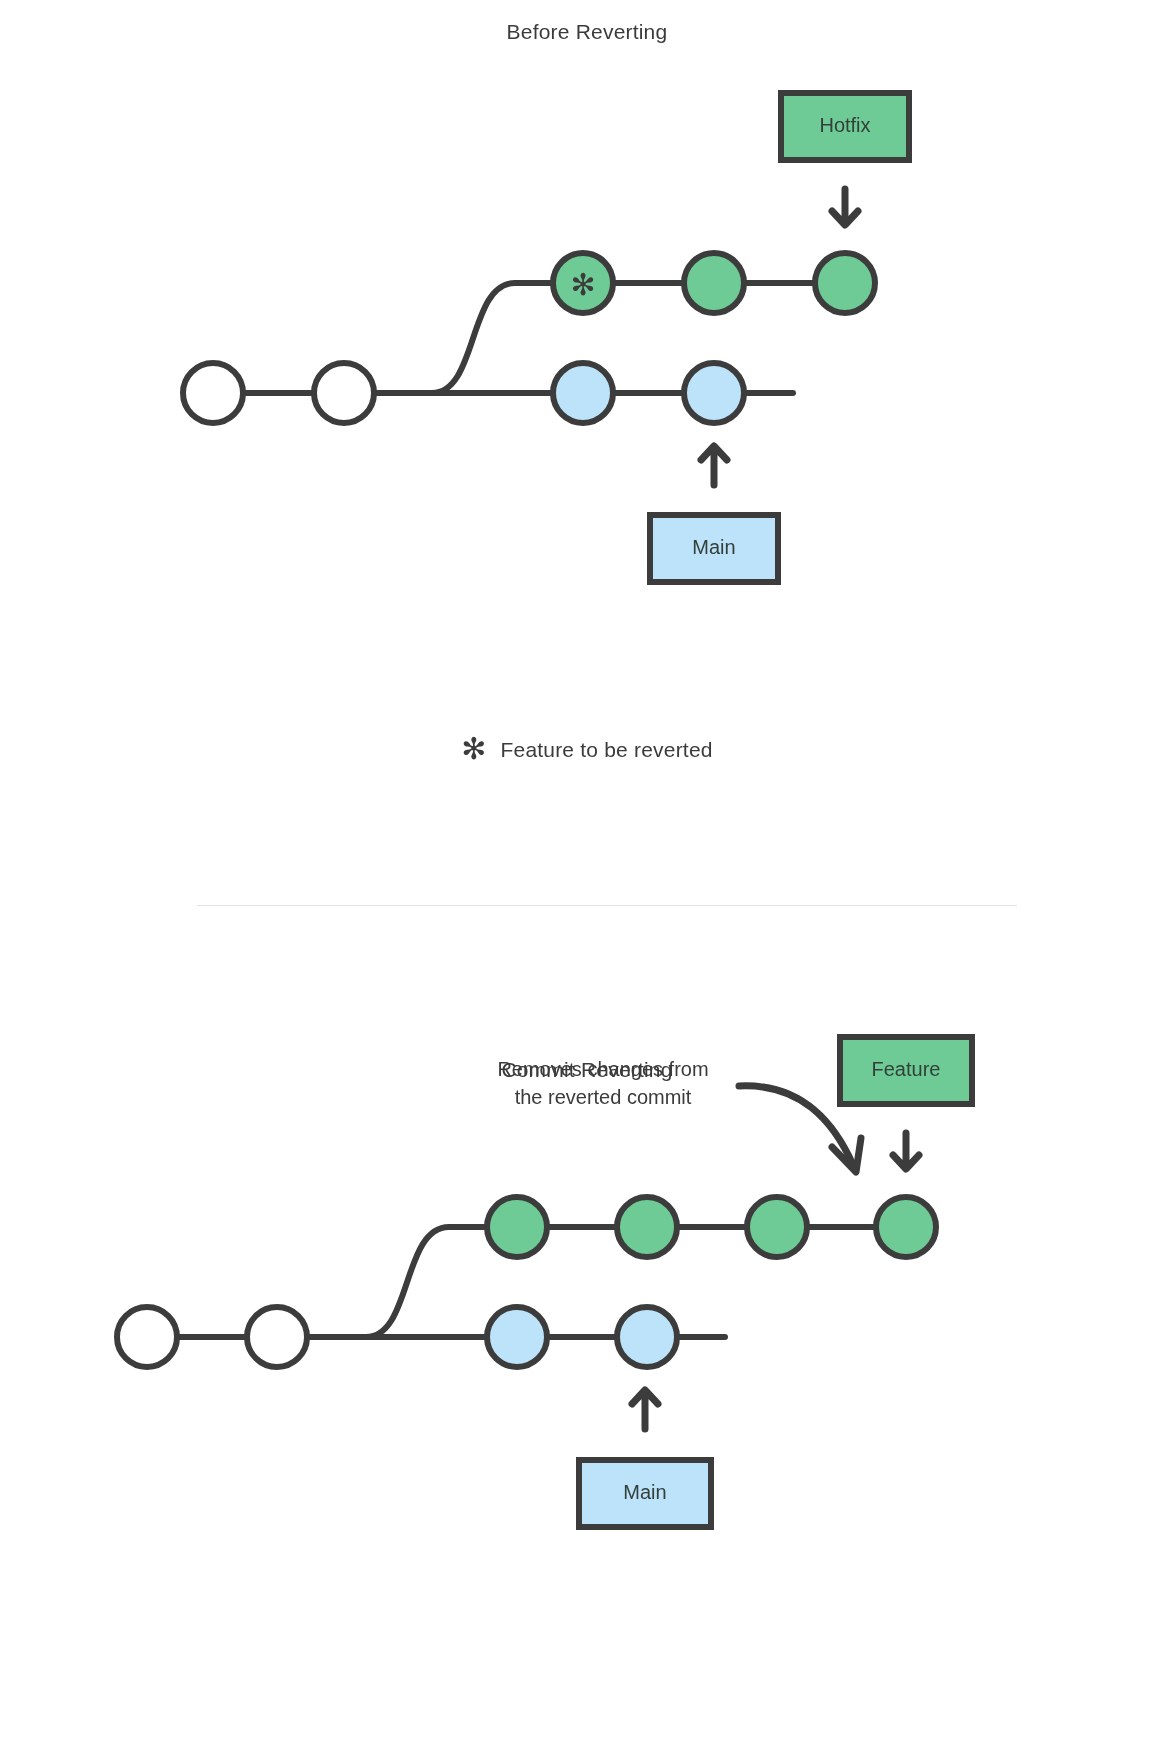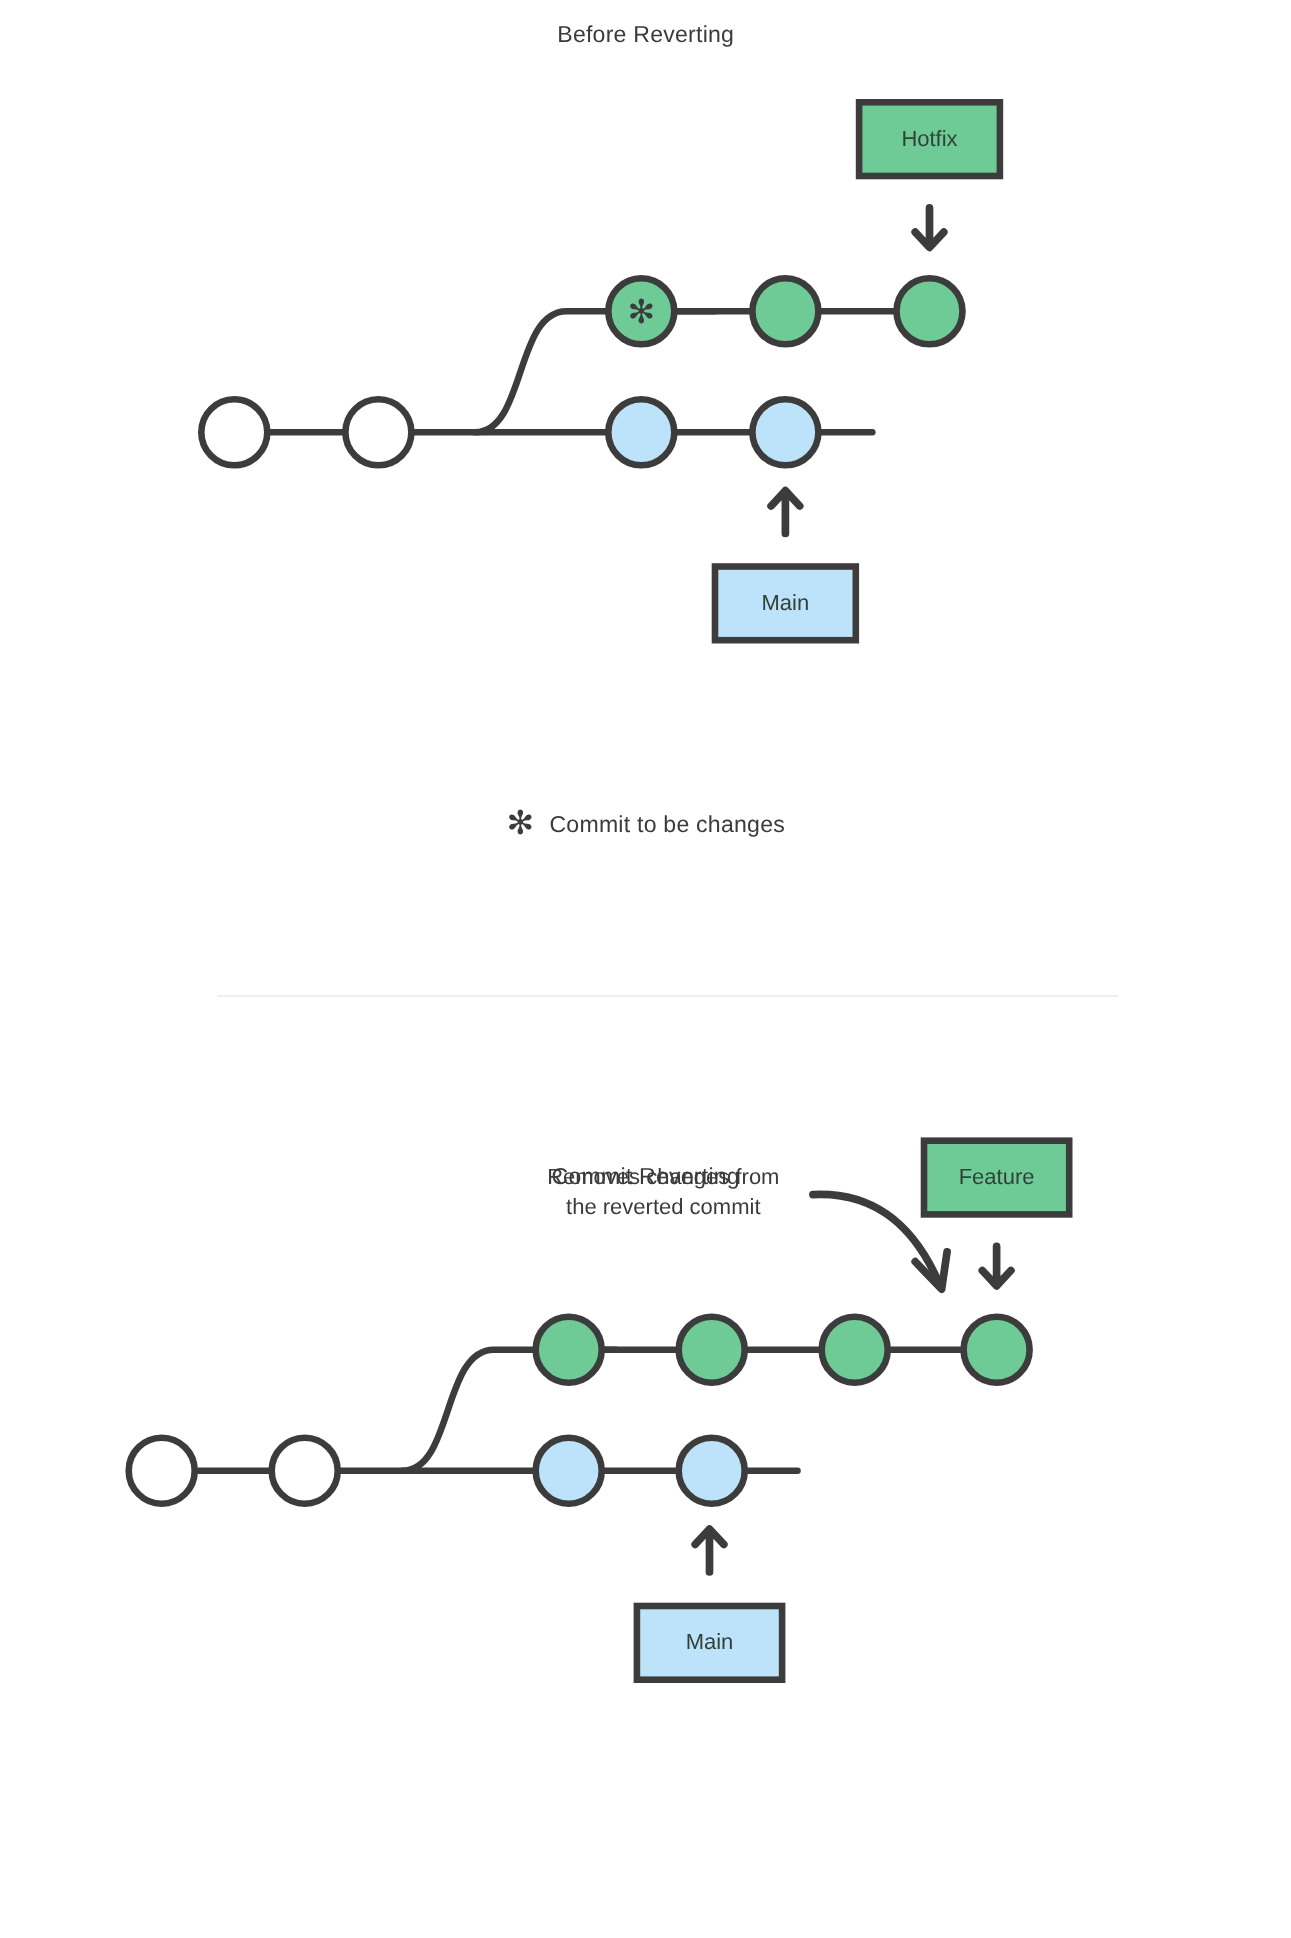--- a/index.html
+++ b/index.html
@@ -159,21 +159,21 @@
       <path class="arrow" d="M 845 189 L 845 224 M 832 211 L 845 225 L 858 211"></path>
 
       <path class="arrow" d="M 714 485 L 714 447 M 701 460 L 714 446 L 727 460"></path>
 
       <rect class="labelbox box-blue" x="650" y="515" width="128" height="67"></rect>
       <text class="boxtext" x="714" y="549">Main</text>
     </svg>
 
     <div class="legend" id="legend-before">
       <span class="legend-glyph">✻</span>
-      <span class="legend-label">Commit to be changes</span>
+      <span class="legend-label">Feature to be reverted</span>
     </div>
   </section>
 
   <div class="divider"></div>
 
   <section class="panel" id="panel-after">
 
     <div class="panel-title" id="title-after">Commit Reverting</div>
 
     <svg class="graph" width="1174" height="882" viewBox="0 0 1174 882">

